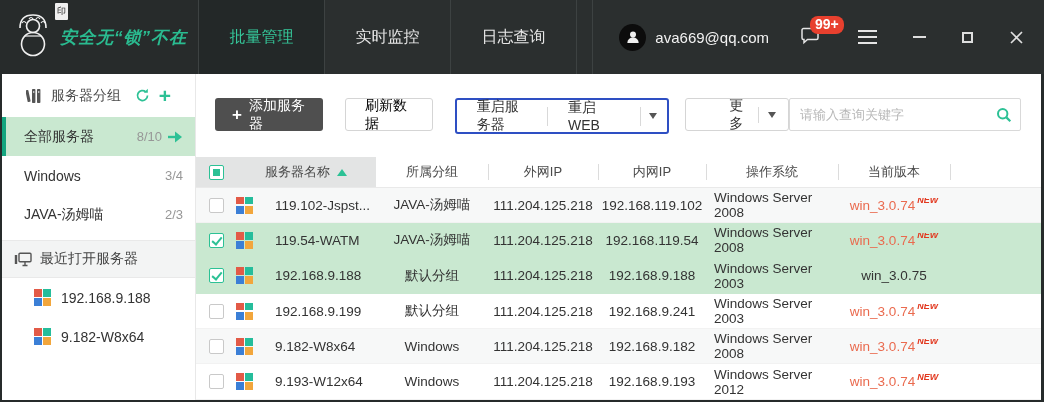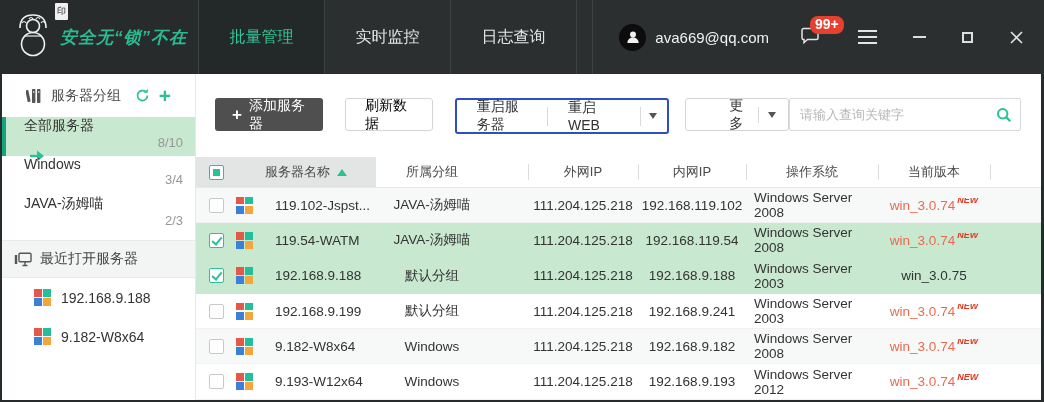--- a/index.html
+++ b/index.html
@@ -27,21 +27,21 @@
   .maxbox { width:11px; height:11px; border:2px solid #dedede; }
 
   
   .body { display:flex; height:328px; border-left:2px solid #262b2b; border-right:3px solid #262b2b; border-bottom:2px solid #262b2b; }
 
   
   .sidebar { width:194px; background:#fff; border-right:1px solid #e8e8e8; flex:none; }
   .sb-header { height:43px; display:flex; align-items:center; padding:0 24px; color:#4d4d4d; font-size:14px; }
   .sb-header .ttl { margin-left:8px; flex:1; }
   .icon-plus { color:#2cc195; font-size:21px; font-weight:bold; margin-left:9px; line-height:1; cursor:pointer; }
-  .group-item { height:39px; display:flex; align-items:flex-start; padding:0 12px 0 22px; font-size:14px; color:#333; cursor:pointer;flex-direction:column; }
+  .group-item { height:39px; display:flex; align-items:center; padding:0 12px 0 22px; font-size:14px; color:#333; cursor:pointer; }
   .group-item .cnt { margin-left:auto; color:#979797; font-size:13px; }
   .group-item.active { background:#c9e8d0; border-left:4px solid #14a57f; padding-left:18px; }
   .group-item .go { margin-left:6px; display:none; line-height:0; }
   .group-item.active .go { display:inline-block; }
   .recent-header { height:38px; margin-top:6px; background:#f3f4f4; border-top:1px solid #e9e9e9; border-bottom:1px solid #e9e9e9; display:flex; align-items:center; padding:0 12px; color:#444; font-size:14px; }
   .recent-header .ttl { margin-left:8px; }
   .recent-item { height:39px; display:flex; align-items:center; padding-left:32px; font-size:14px; color:#333; cursor:pointer; }
   .recent-item .winlogo { margin-right:10px; }
 
   
@@ -66,21 +66,21 @@
   .search input { flex:1; border:none; outline:none; padding:0 6px 0 10px; font-size:13px; color:#333; font-family:inherit; min-width:0; }
   .search input::placeholder { color:#b8b8b8; }
   .search .mag { margin-right:8px; cursor:pointer; line-height:0; }
 
   
   .thead { height:31px; display:flex; align-items:stretch; border-bottom:1px solid #e9e9e9; font-size:13px; color:#4a4a4a; }
   .th { display:flex; align-items:center; justify-content:center; position:relative; }
   .th-gray { background:#e3e4e4; }
   .th.sep::before { content:""; position:absolute; left:0; top:7px; bottom:7px; width:1px; background:#dcdcdc; }
   .col-cb{width:40px;flex:none;} .col-name{width:140px;flex:none;}
-  .col-group{width:112px;flex:none;} .col-wan{width:110px;flex:none;margin-left:40px;}
+  .col-group{width:112px;flex:none;} .col-wan{width:110px;flex:none;}
   .col-lan{width:108px;flex:none;} .col-os{width:132px;flex:none;}
   .col-ver{width:112px;flex:none;} .col-rest{flex:1;}
   .sort-asc { width:0; height:0; border-left:5px solid transparent; border-right:5px solid transparent; border-bottom:7px solid #2cc195; margin-left:7px; }
 
   .trow { height:35.3px; display:flex; align-items:center; font-size:13.5px; color:#333; border-bottom:1px solid #f2f2f2; }
   .trow.alt { background:#f7f8f8; }
   .trow.selected { background:#c9e8d0; border-bottom-color:#c9e8d0; }
   .td { display:flex; align-items:center; justify-content:center; overflow:hidden; }
   .td.left { justify-content:flex-start; }
   .td.col-os { justify-content:flex-start; padding-left:8px; }

